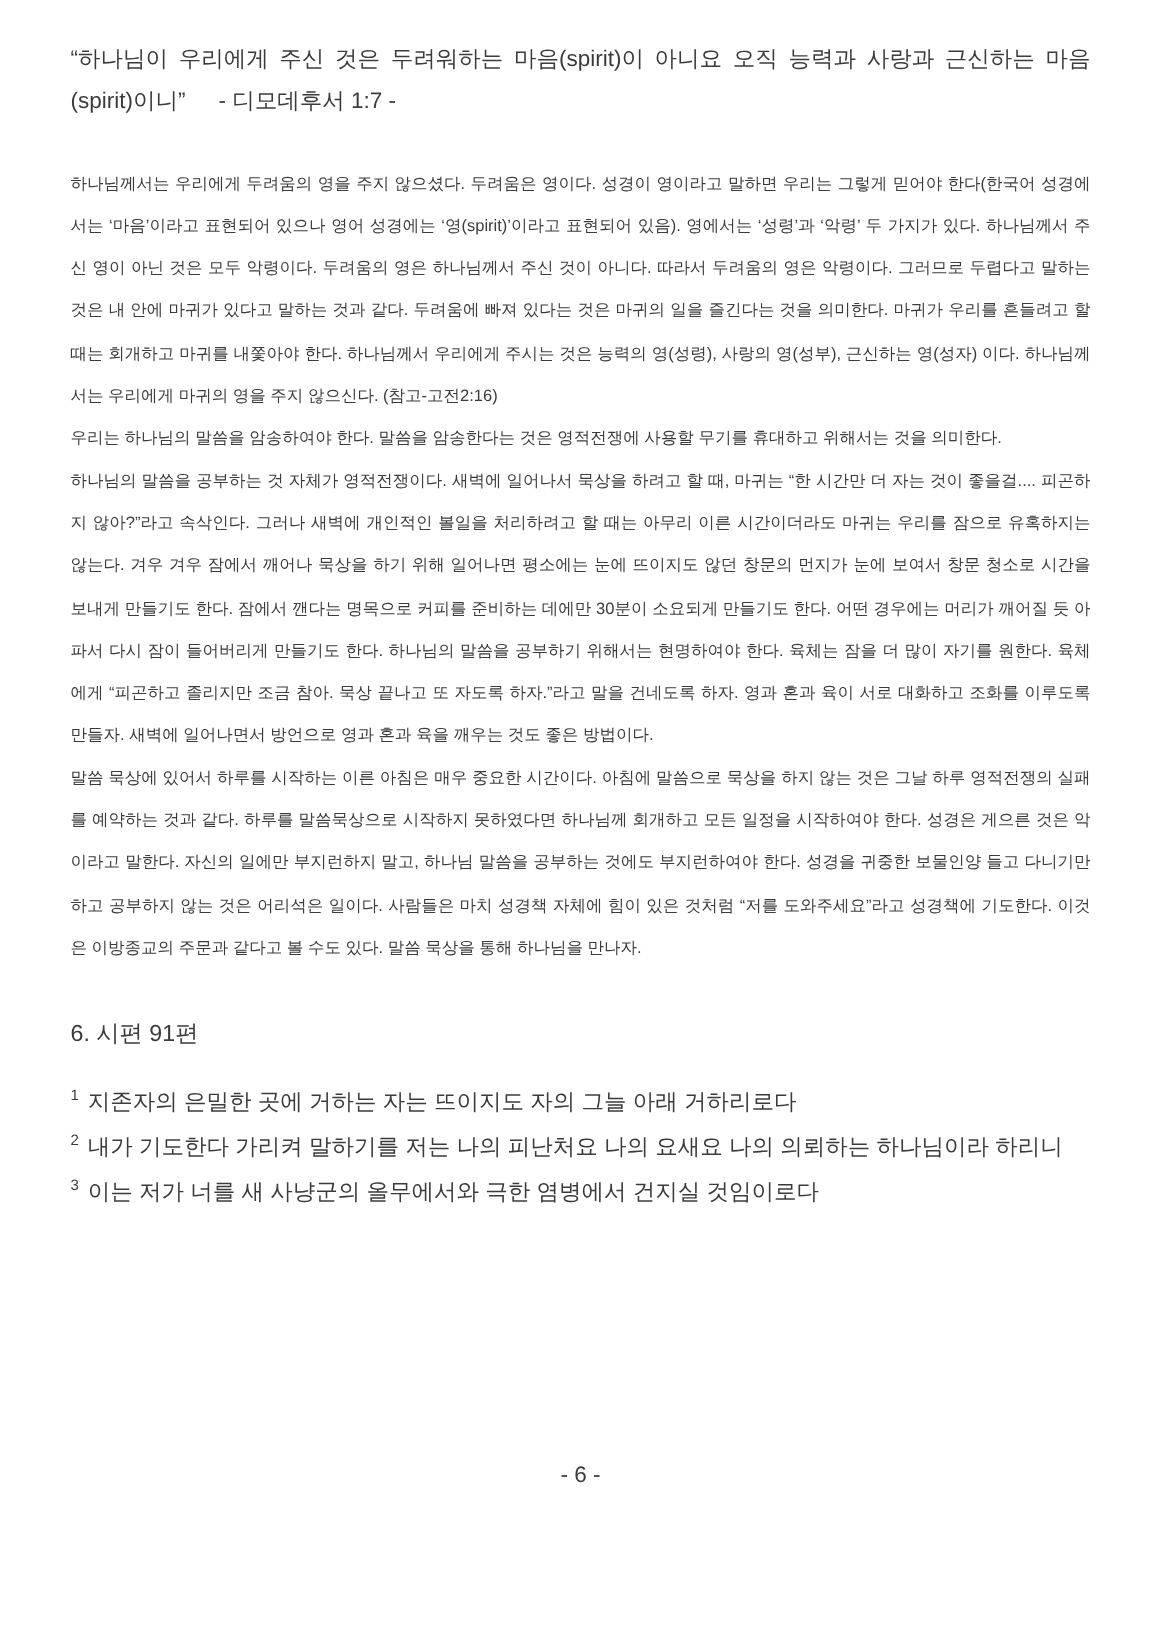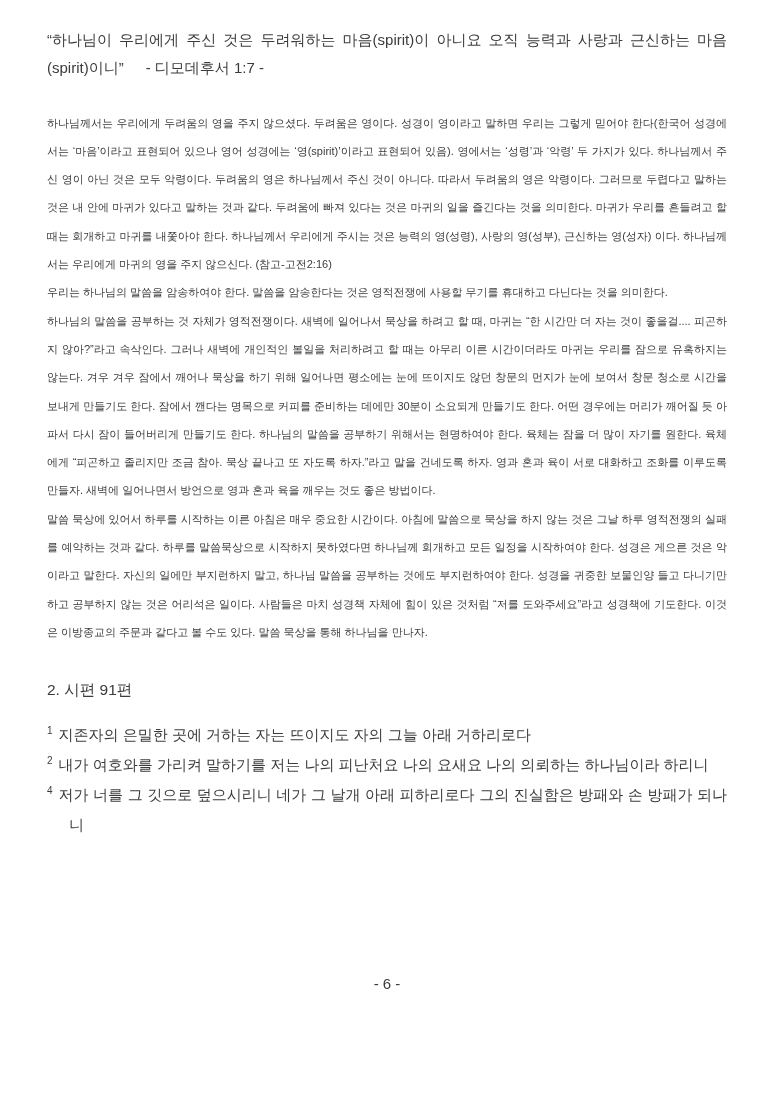--- a/index.html
+++ b/index.html
@@ -68,27 +68,27 @@
   }
 </style>
 </head>
 <body>
 
 <div class="page">
 
   <p class="quote"><span>“하나님이 우리에게 주신 것은 두려워하는 마음(spirit)이 아니요 오직 능력과 사랑과 근신하는 마음(spirit)이니”</span><span class="ref">- 디모데후서 1:7 -</span></p>
 
   <p class="body">하나님께서는 우리에게 두려움의 영을 주지 않으셨다. 두려움은 영이다. 성경이 영이라고 말하면 우리는 그렇게 믿어야 한다(한국어 성경에서는 ‘마음’이라고 표현되어 있으나 영어 성경에는 ‘영(spirit)’이라고 표현되어 있음). 영에서는 ‘성령’과 ‘악령’ 두 가지가 있다. 하나님께서 주신 영이 아닌 것은 모두 악령이다. 두려움의 영은 하나님께서 주신 것이 아니다. 따라서 두려움의 영은 악령이다. 그러므로 두렵다고 말하는 것은 내 안에 마귀가 있다고 말하는 것과 같다. 두려움에 빠져 있다는 것은 마귀의 일을 즐긴다는 것을 의미한다. 마귀가 우리를 흔들려고 할 때는 회개하고 마귀를 내쫓아야 한다. 하나님께서 우리에게 주시는 것은 능력의 영(성령), 사랑의 영(성부), 근신하는 영(성자) 이다. 하나님께서는 우리에게 마귀의 영을 주지 않으신다. (참고-고전2:16)</p>
-  <p class="body">우리는 하나님의 말씀을 암송하여야 한다. 말씀을 암송한다는 것은 영적전쟁에 사용할 무기를 휴대하고 다닌다는 것을 의미한다.</p>
+  <p class="body">우리는 하나님의 말씀을 암송하여야 한다. 말씀을 암송한다는 것은 영적전쟁에 사용할 무기를 휴대하고 위해서는 것을 의미한다.</p>
   <p class="body">하나님의 말씀을 공부하는 것 자체가 영적전쟁이다. 새벽에 일어나서 묵상을 하려고 할 때, 마귀는 “한 시간만 더 자는 것이 좋을걸.... 피곤하지 않아?”라고 속삭인다. 그러나 새벽에 개인적인 볼일을 처리하려고 할 때는 아무리 이른 시간이더라도 마귀는 우리를 잠으로 유혹하지는 않는다. 겨우 겨우 잠에서 깨어나 묵상을 하기 위해 일어나면 평소에는 눈에 뜨이지도 않던 창문의 먼지가 눈에 보여서 창문 청소로 시간을 보내게 만들기도 한다. 잠에서 깬다는 명목으로 커피를 준비하는 데에만 30분이 소요되게 만들기도 한다. 어떤 경우에는 머리가 깨어질 듯 아파서 다시 잠이 들어버리게 만들기도 한다. 하나님의 말씀을 공부하기 위해서는 현명하여야 한다. 육체는 잠을 더 많이 자기를 원한다. 육체에게 “피곤하고 졸리지만 조금 참아. 묵상 끝나고 또 자도록 하자.”라고 말을 건네도록 하자. 영과 혼과 육이 서로 대화하고 조화를 이루도록 만들자. 새벽에 일어나면서 방언으로 영과 혼과 육을 깨우는 것도 좋은 방법이다.</p>
   <p class="body">말씀 묵상에 있어서 하루를 시작하는 이른 아침은 매우 중요한 시간이다. 아침에 말씀으로 묵상을 하지 않는 것은 그날 하루 영적전쟁의 실패를 예약하는 것과 같다. 하루를 말씀묵상으로 시작하지 못하였다면 하나님께 회개하고 모든 일정을 시작하여야 한다. 성경은 게으른 것은 악이라고 말한다. 자신의 일에만 부지런하지 말고, 하나님 말씀을 공부하는 것에도 부지런하여야 한다. 성경을 귀중한 보물인양 들고 다니기만 하고 공부하지 않는 것은 어리석은 일이다. 사람들은 마치 성경책 자체에 힘이 있은 것처럼 “저를 도와주세요”라고 성경책에 기도한다. 이것은 이방종교의 주문과 같다고 볼 수도 있다. 말씀 묵상을 통해 하나님을 만나자.</p>
 
-  <h2 class="section-heading">2. 시편 91편</h2>
+  <h2 class="section-heading">6. 시편 91편</h2>
 
   <div class="verses">
     <div class="verse"><sup>1</sup><span>지존자의 은밀한 곳에 거하는 자는 뜨이지도 자의 그늘 아래 거하리로다</span></div>
-    <div class="verse"><sup>2</sup><span>내가 여호와를 가리켜 말하기를 저는 나의 피난처요 나의 요새요 나의 의뢰하는 하나님이라 하리니</span></div>
-    <div class="verse"><sup>4</sup><span>저가 너를 그 깃으로 덮으시리니 네가 그 날개 아래 피하리로다 그의 진실함은 방패와 손 방패가 되나니</span></div>
+    <div class="verse"><sup>2</sup><span>내가 기도한다 가리켜 말하기를 저는 나의 피난처요 나의 요새요 나의 의뢰하는 하나님이라 하리니</span></div>
+    <div class="verse"><sup>3</sup><span>이는 저가 너를 새 사냥군의 올무에서와 극한 염병에서 건지실 것임이로다</span></div>
   </div>
 
   <div class="footer">- 6 -</div>
 
 </div>
 
 </body></html>

